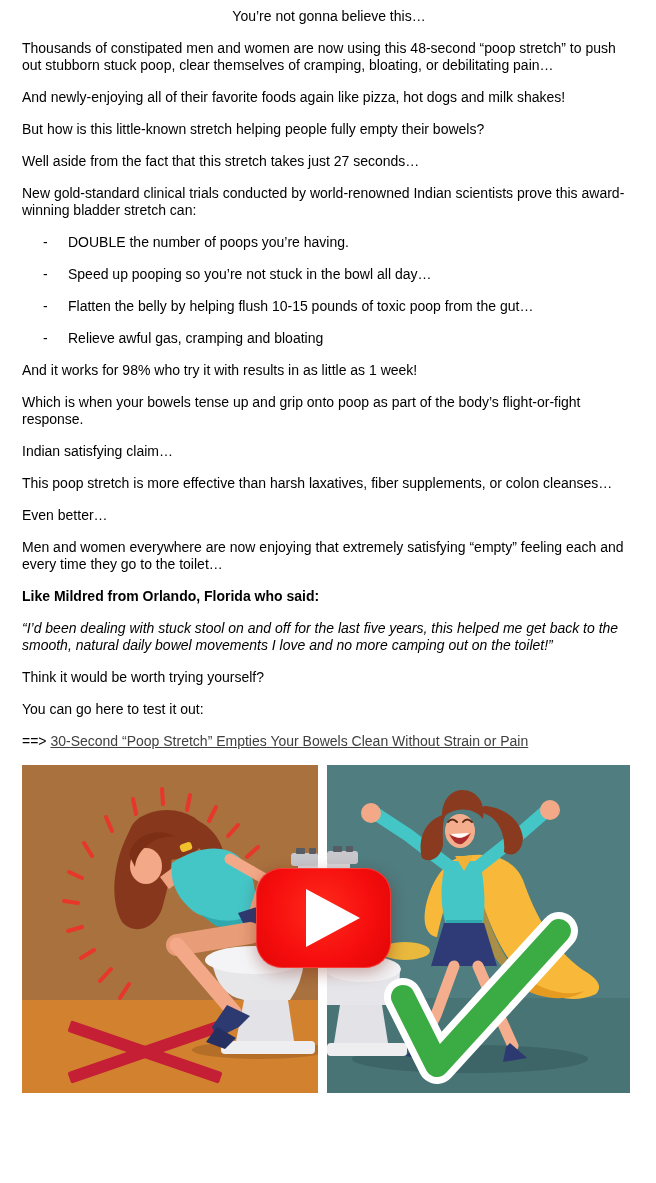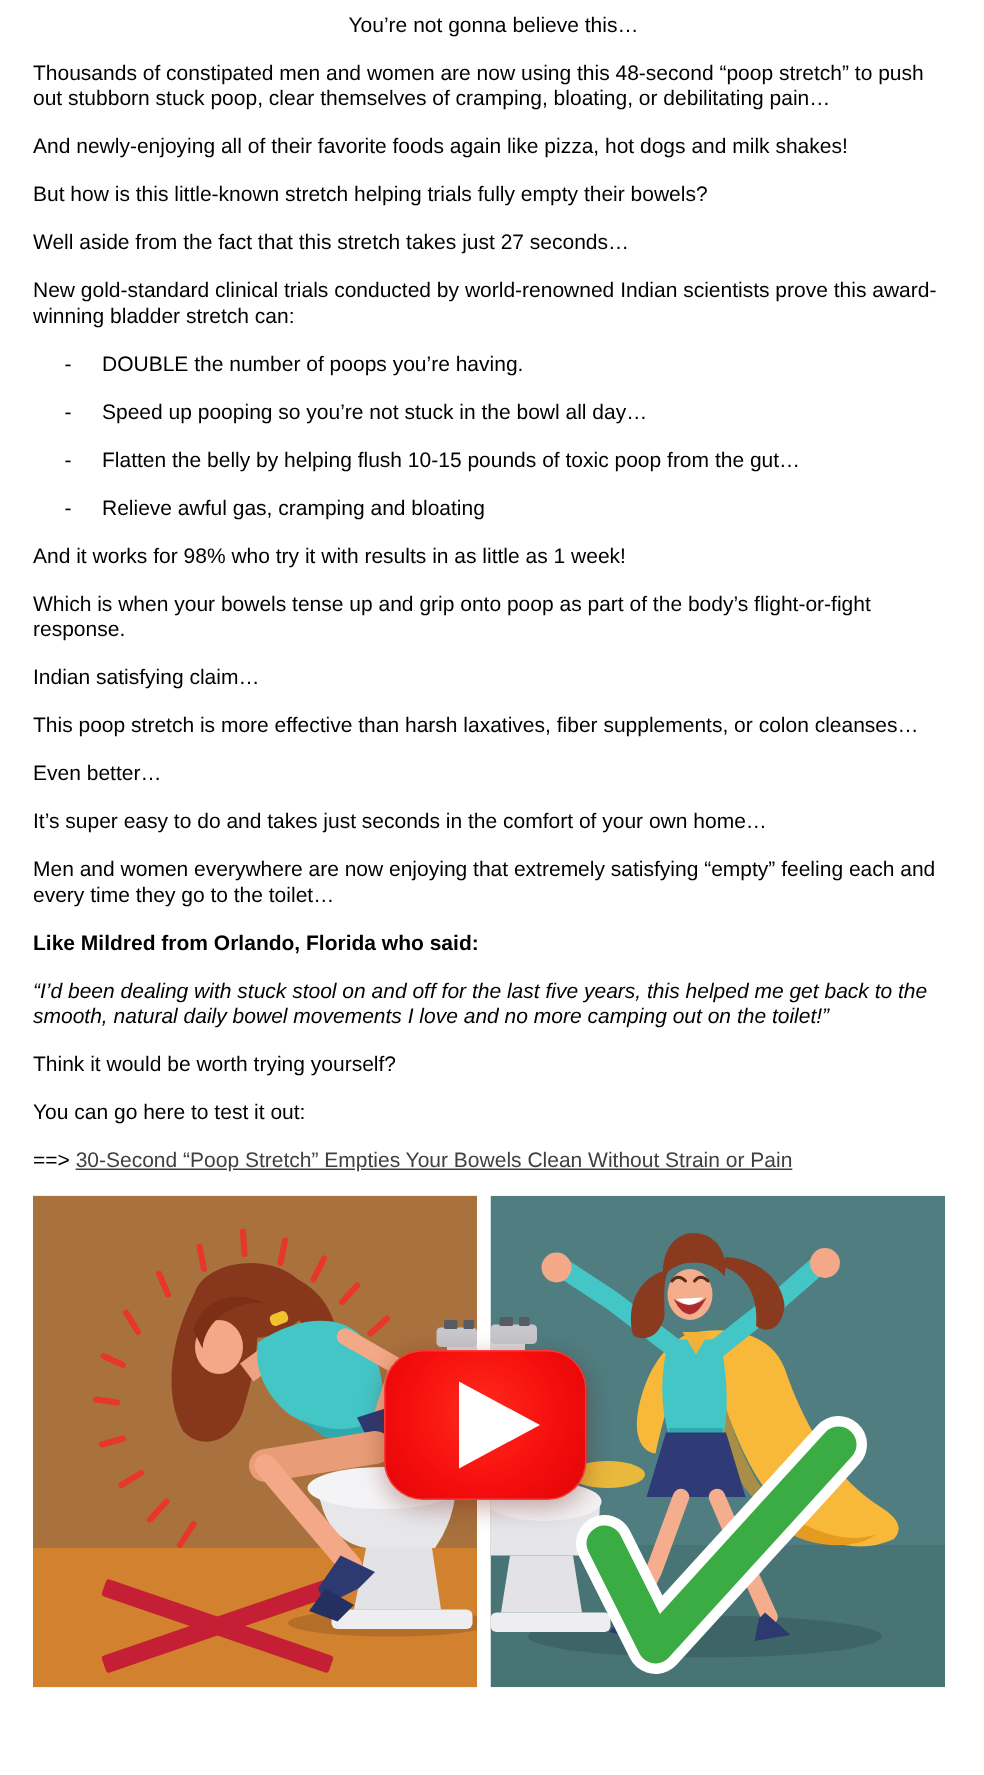--- a/index.html
+++ b/index.html
@@ -41,21 +41,21 @@
   }
   .play-btn svg{display:block;}
 </style>
 </head>
 <body>
 
 <div class="article">
   <p>You’re not gonna believe this…</p>
   <p>Thousands of constipated men and women are now using this 48-second “poop stretch” to push out stubborn stuck poop, clear themselves of cramping, bloating, or debilitating pain…</p>
   <p>And newly-enjoying all of their favorite foods again like pizza, hot dogs and milk shakes!</p>
-  <p>But how is this little-known stretch helping trials fully empty their bowels?</p>
+  <p>But how is this little-known stretch helping people fully empty their bowels?</p>
   <p>Well aside from the fact that this stretch takes just 27 seconds…</p>
   <p>New gold-standard clinical trials conducted by world-renowned Indian scientists prove this award-winning bladder stretch can:</p>
 
   <p class="bullet">
     <span class="dash">-</span>
     <span>DOUBLE the number of poops you’re having.</span>
   </p>
   <p class="bullet">
     <span class="dash">-</span>
     <span>Speed up pooping so you’re not stuck in the bowl all day…</span>
@@ -67,21 +67,20 @@
   <p class="bullet">
     <span class="dash">-</span>
     <span>Relieve awful gas, cramping and bloating</span>
   </p>
 
   <p>And it works for 98% who try it with results in as little as 1 week!</p>
   <p>Which is when your bowels tense up and grip onto poop as part of the body’s flight-or-fight response.</p>
   <p>Indian satisfying claim…</p>
   <p>This poop stretch is more effective than harsh laxatives, fiber supplements, or colon cleanses…</p>
   <p>Even better…</p>
-  <p>It’s super easy to do and takes just seconds in the comfort of your own home…</p>
   <p>Men and women everywhere are now enjoying that extremely satisfying “empty” feeling each and every time they go to the toilet…</p>
   <p class="bold-line">Like Mildred from Orlando, Florida who said:</p>
   <p class="quote-line">“I’d been dealing with stuck stool on and off for the last five years, this helped me get back to the smooth, natural daily bowel movements I love and no more camping out on the toilet!”</p>
   <p>Think it would be worth trying yourself?</p>
   <p>You can go here to test it out:</p>
 
   <p class="link-line">
     <span>==&gt; </span><a href="#">30-Second “Poop Stretch” Empties Your Bowels Clean Without Strain or Pain</a>
   </p>
 

